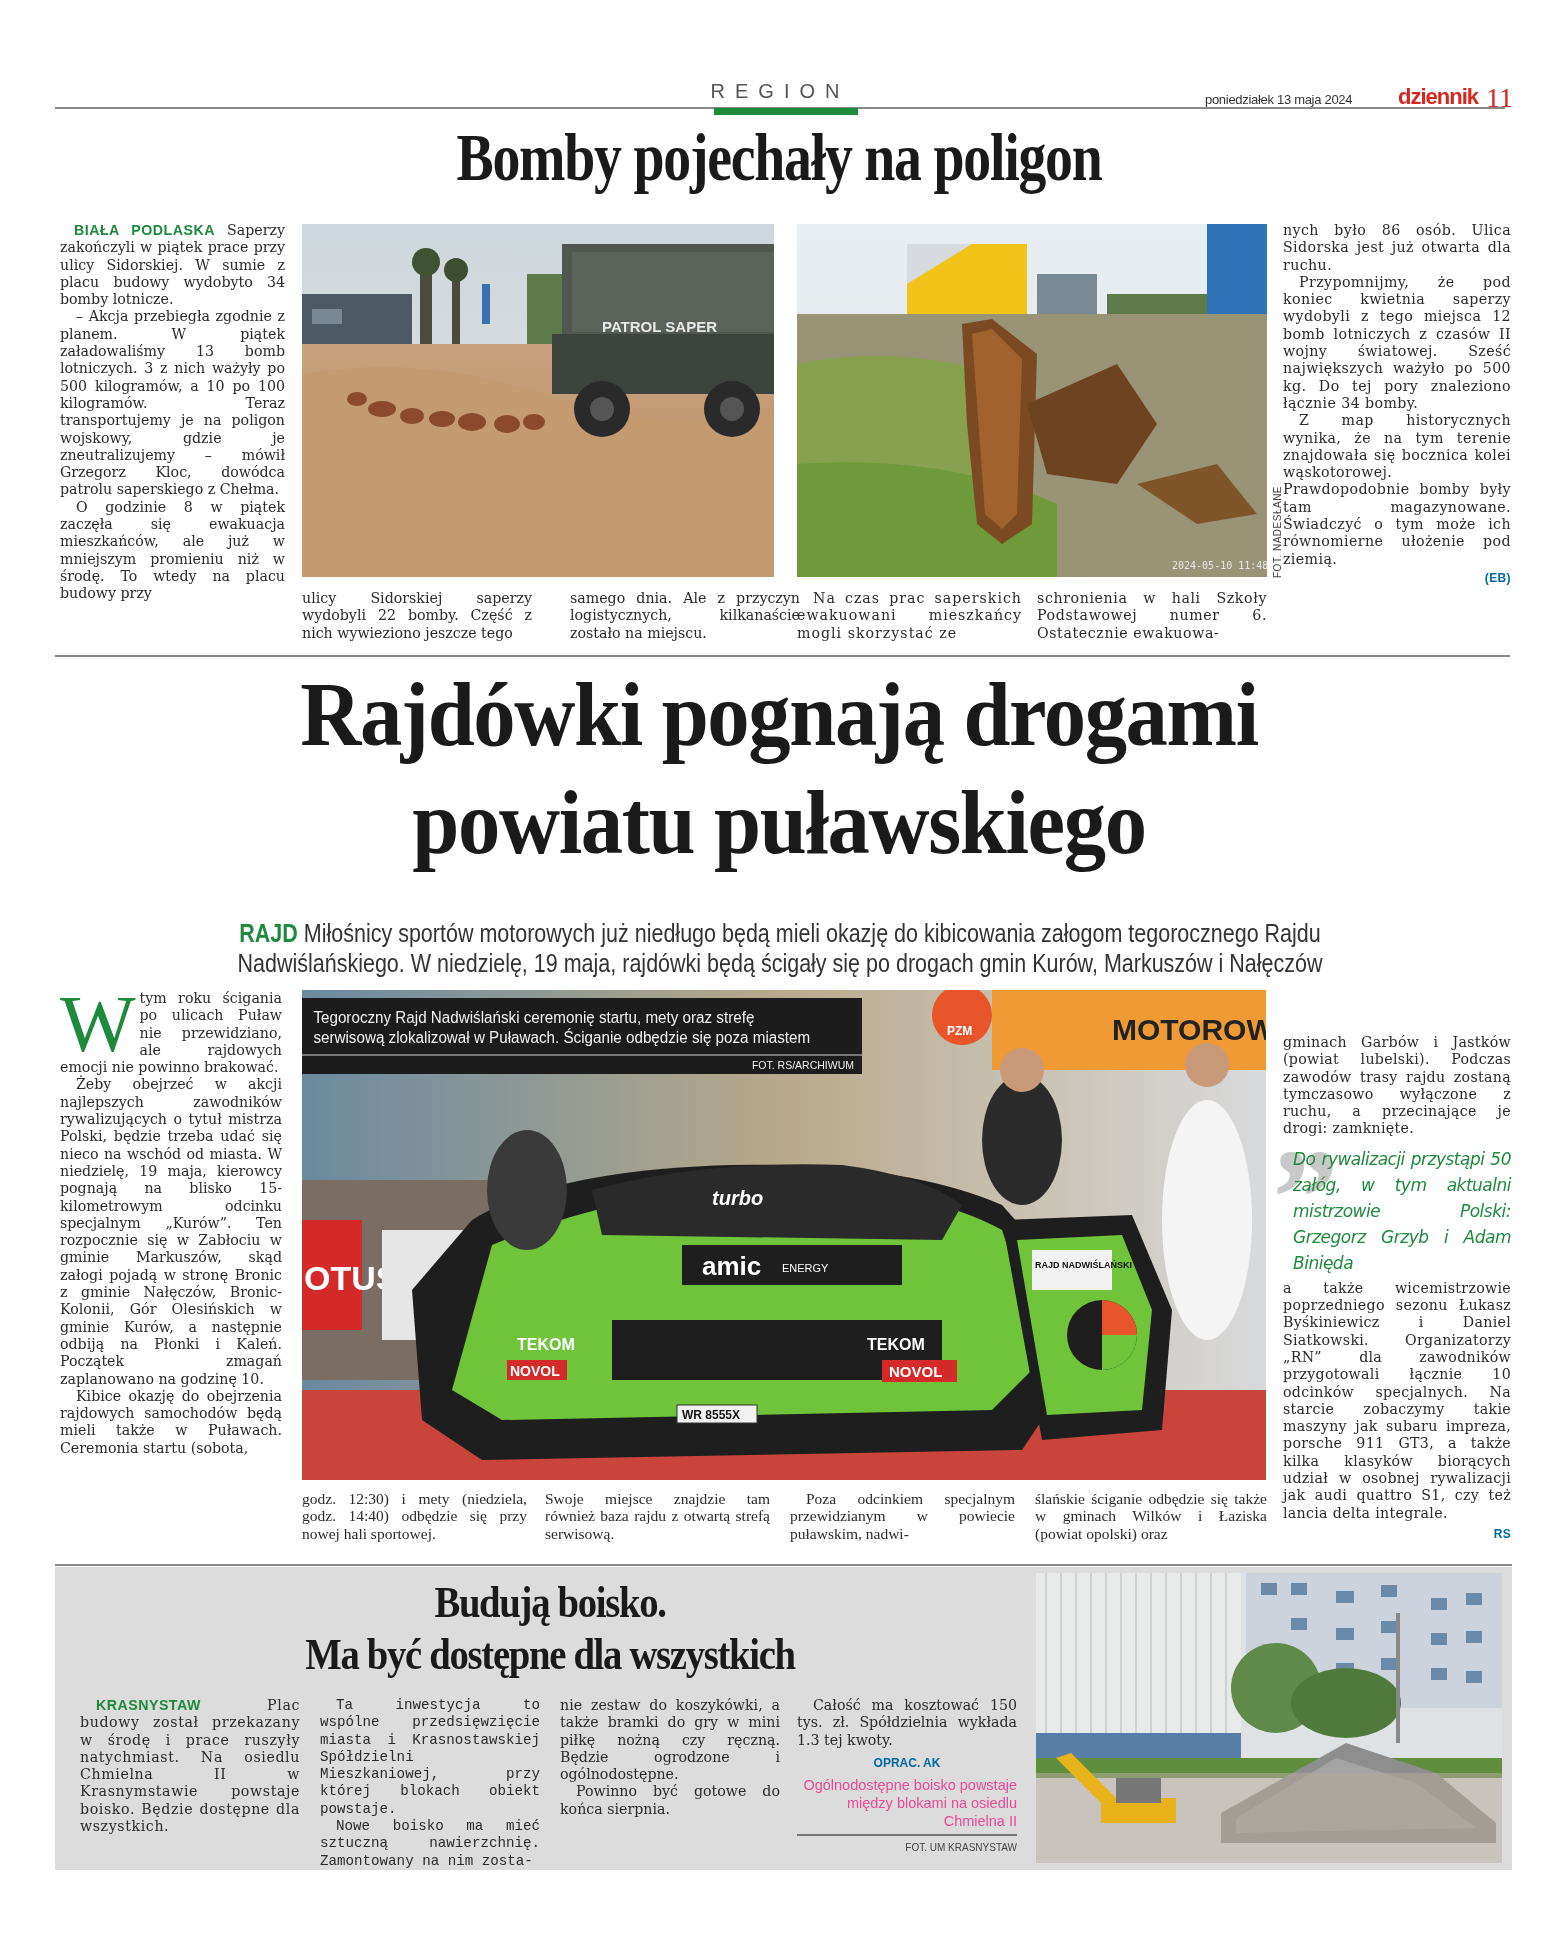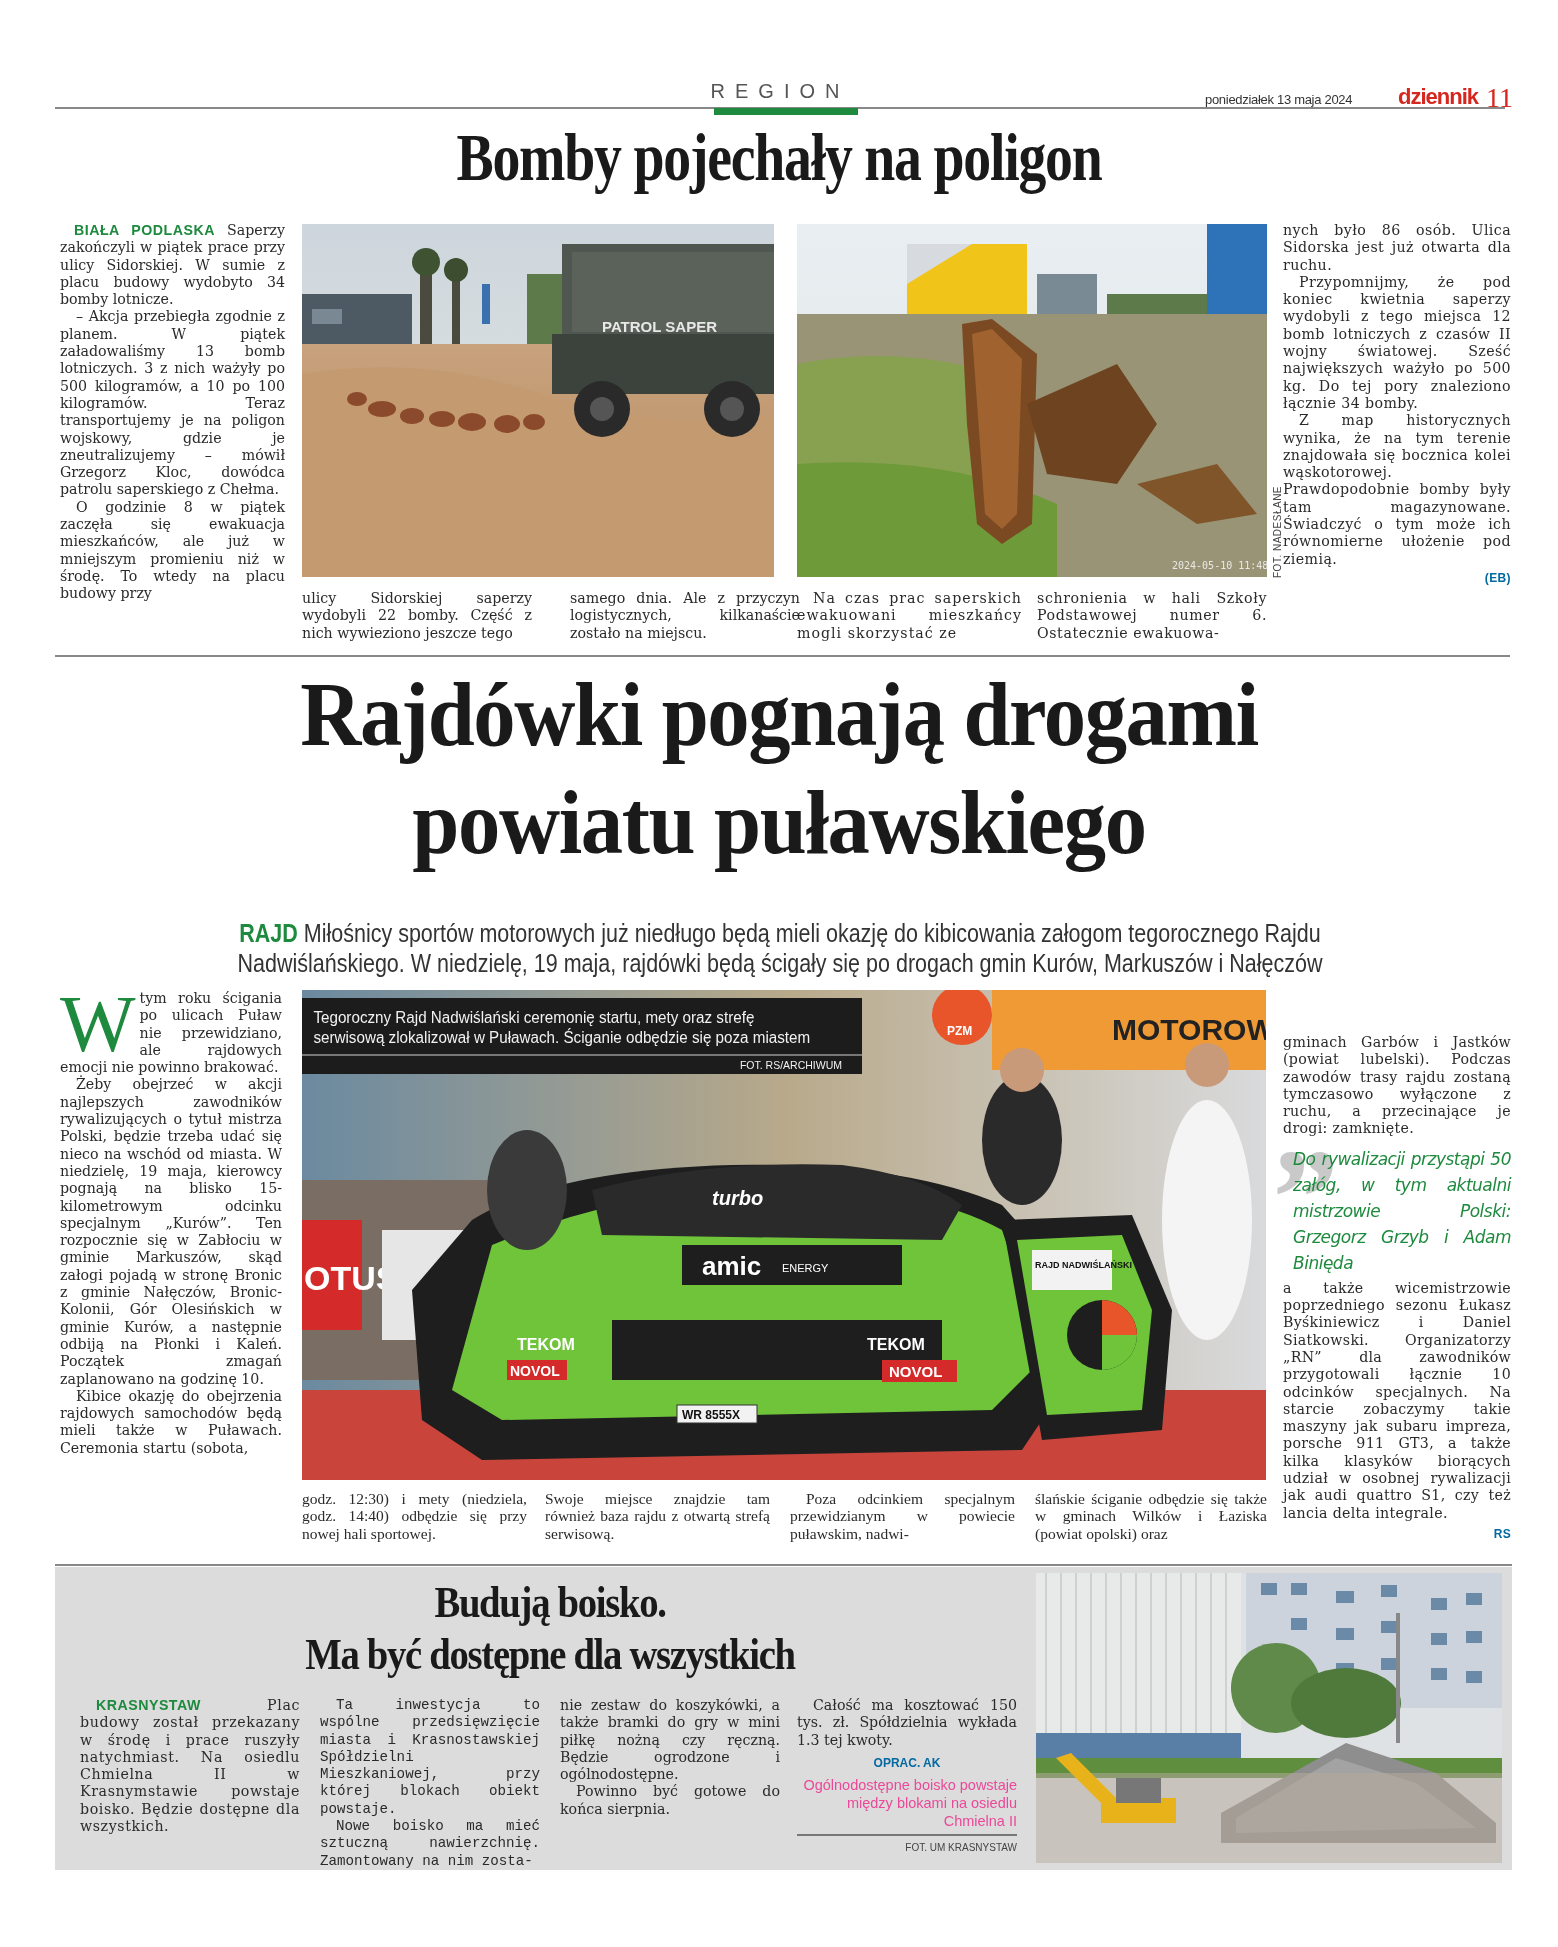--- a/index.html
+++ b/index.html
@@ -31,21 +31,21 @@
   .rule { height: 2px; background: #888; }
 
   .h1-rajd { left: 0; width: 1558px; font-size: 92px; line-height: 104px; transform: scaleX(0.92); }
   .lead { left: 90px; top: 918px; width: 1380px; text-align: center; font-family: "Liberation Sans", sans-serif; font-size: 25px; line-height: 30px; color: #333; transform: scaleX(0.86); }
   .lead .kicker { letter-spacing: 0; }
 
   .dropcap { font-family: "Liberation Serif", serif; color: #1e8a3e; font-size: 80px; line-height: 64px; float: left; margin-right: 4px; margin-top: 2px; }
 
   .caption-box { background: #1c1c1c; color: #f2f2f2; font-family: "Liberation Sans", sans-serif; }
   .caption-text { font-size: 16px; line-height: 20px; padding: 10px 12px 6px 12px; transform: scaleX(0.95); transform-origin: left; }
-  .caption-credit { border-top: 2px solid #777; font-size: 10.5px; text-align: right; padding: 3px 20px; }
+  .caption-credit { border-top: 2px solid #777; font-size: 10.5px; text-align: right; padding: 3px 8px; }
 
   .quote { font-family: "DejaVu Sans", sans-serif; font-style: italic; color: #1e8a3e; font-size: 17px; line-height: 26px; letter-spacing: -0.5px; position: relative; }
   .quote-mark { position: absolute; left: -28px; top: -18px; font-family: "Liberation Serif", serif; font-weight: bold; font-size: 140px; color: #c9c9c9; line-height: 1; z-index: 0; }
 
   .grey-box { background: #dcdcdc; }
   .h1-boisko { font-size: 44px; line-height: 50px; transform: scaleX(0.88); }
   .box-caption { font-family: "Liberation Sans", sans-serif; font-size: 14.5px; line-height: 18px; text-align: right; color: #ec4899; }
   .box-credit { font-family: "Liberation Sans", sans-serif; font-size: 10px; text-align: right; color: #444; border-top: 2px solid #777; padding-top: 3px; }
 </style>
 </head>

